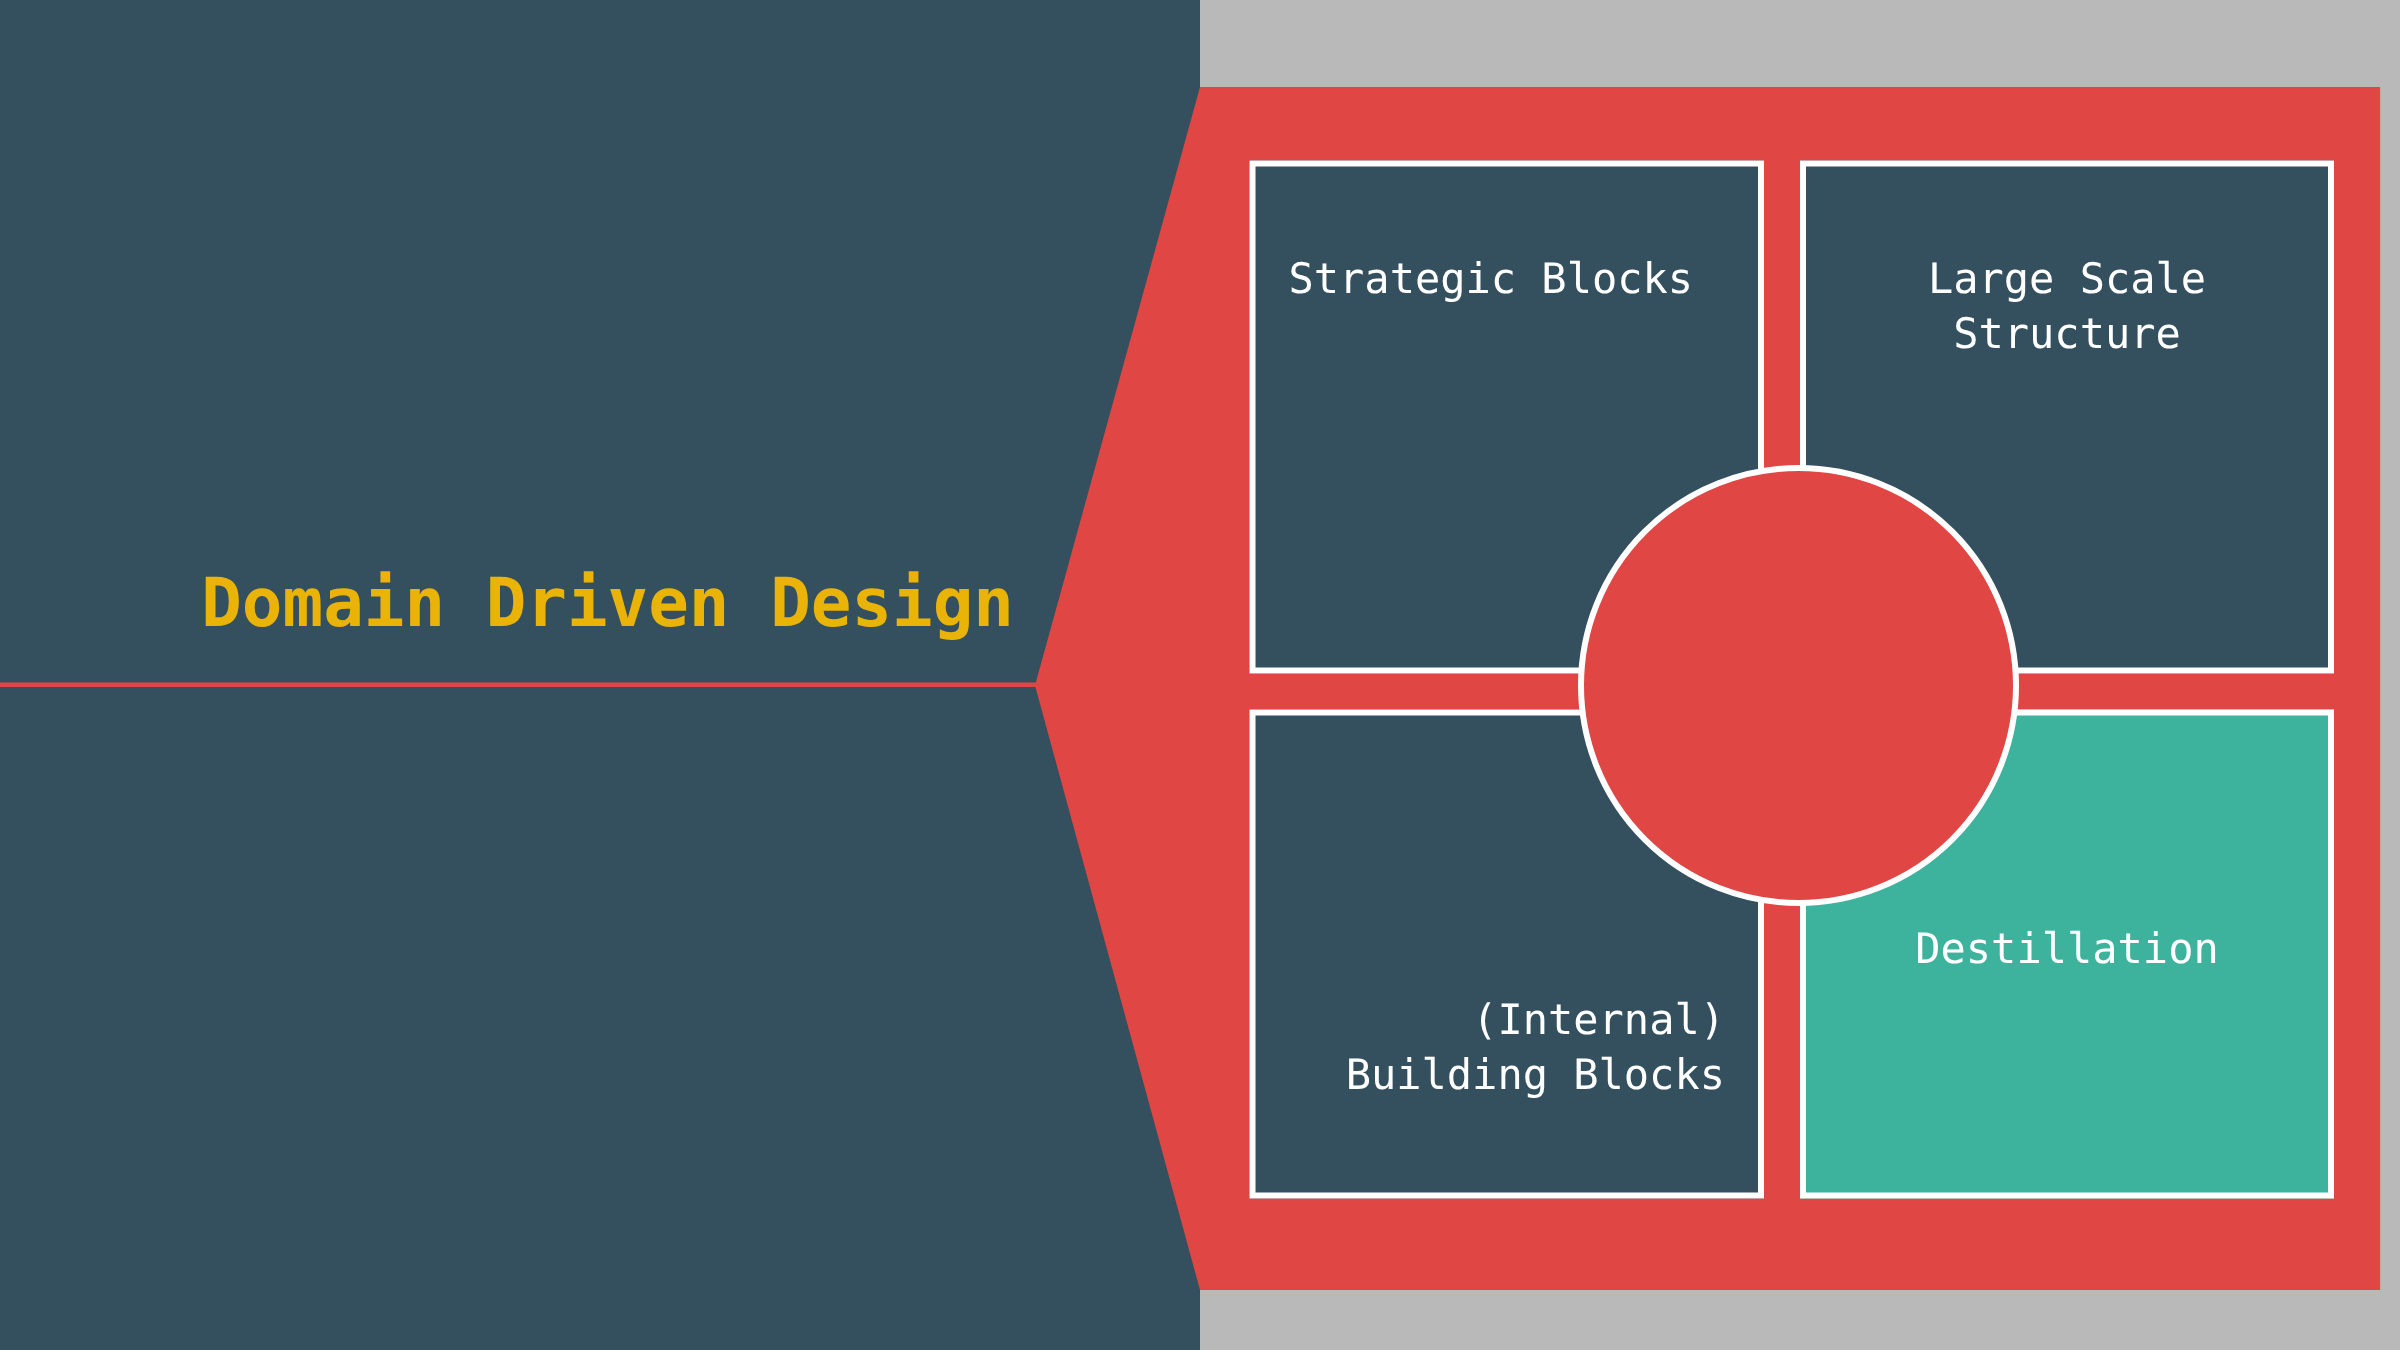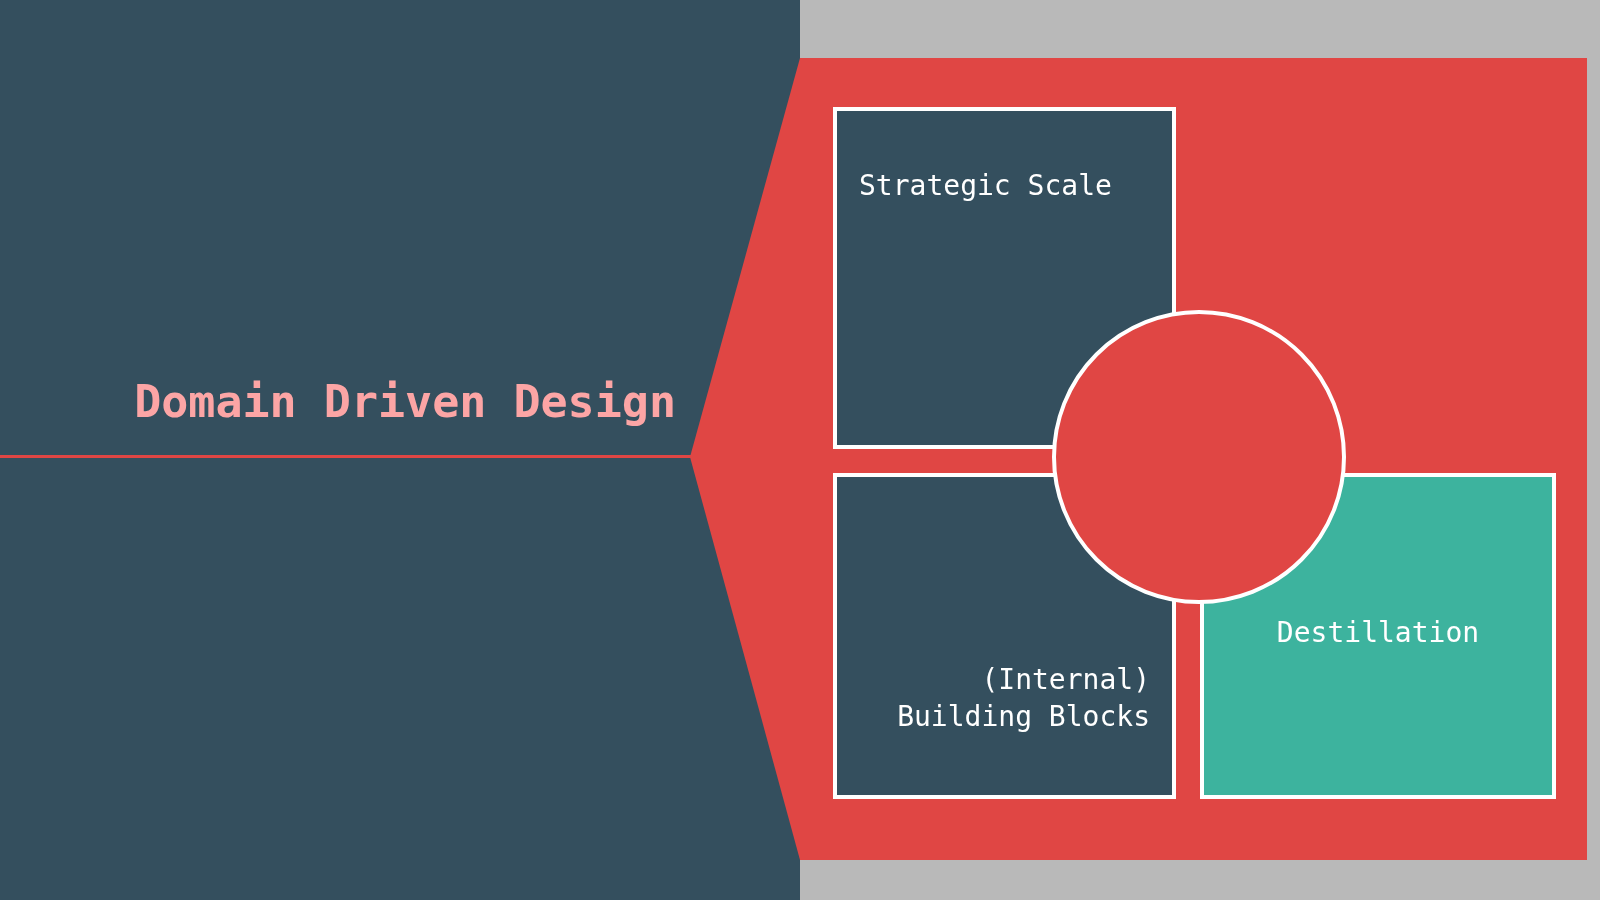--- a/index.html
+++ b/index.html
@@ -34,21 +34,21 @@
     height: 3px;
     background: #e04644;
   }
 
   .headline {
     position: absolute;
     left: 0;
     top: 378px;
     width: 676px;
     text-align: right;
-    color: #fca5a5;
+    color: #eab308;
     font-size: 45px;
     font-weight: bold;
     letter-spacing: 0px;
     line-height: 1.05;
     white-space: nowrap;
   }
 
   .subline {
     position: absolute;
     left: 0;
@@ -162,23 +162,27 @@
   <div class="left-panel">
     <div class="headline">Domain Driven Design</div>
     <div class="title-rule"></div>
   </div>
 
   <div class="arrow"></div>
 
   <div class="grid">
 
     <div class="cell tl">
-      <span class="cell-label">Strategic Scale</span>
+      <span class="cell-label">Strategic Blocks</span>
     </div>
 
+    <div class="cell tr">
+      <span class="cell-label">Large Scale
+Structure</span>
+    </div>
 
     <div class="cell bl">
       <span class="cell-label">(Internal)
 Building Blocks</span>
     </div>
 
     <div class="cell br">
       <span class="cell-label">Destillation</span>
     </div>
 

